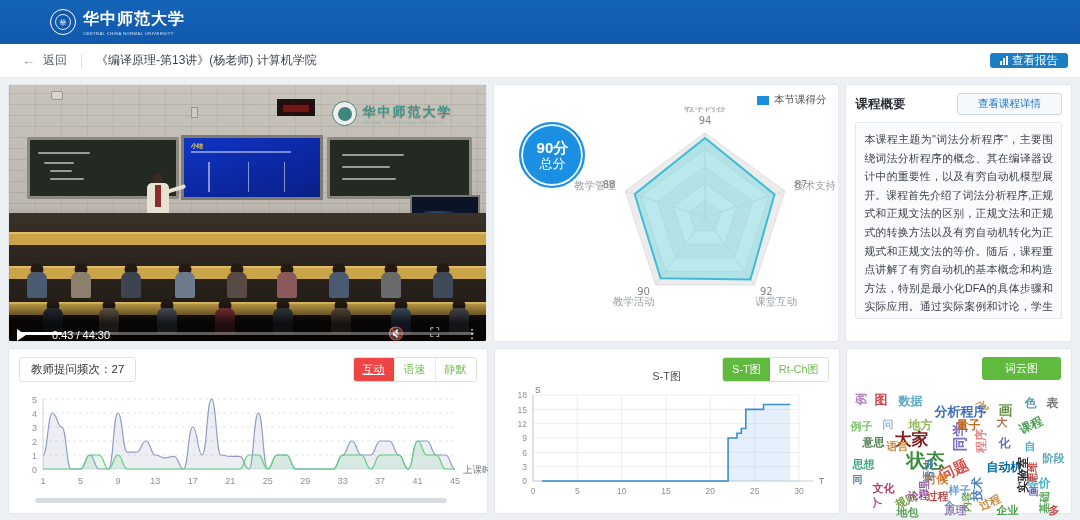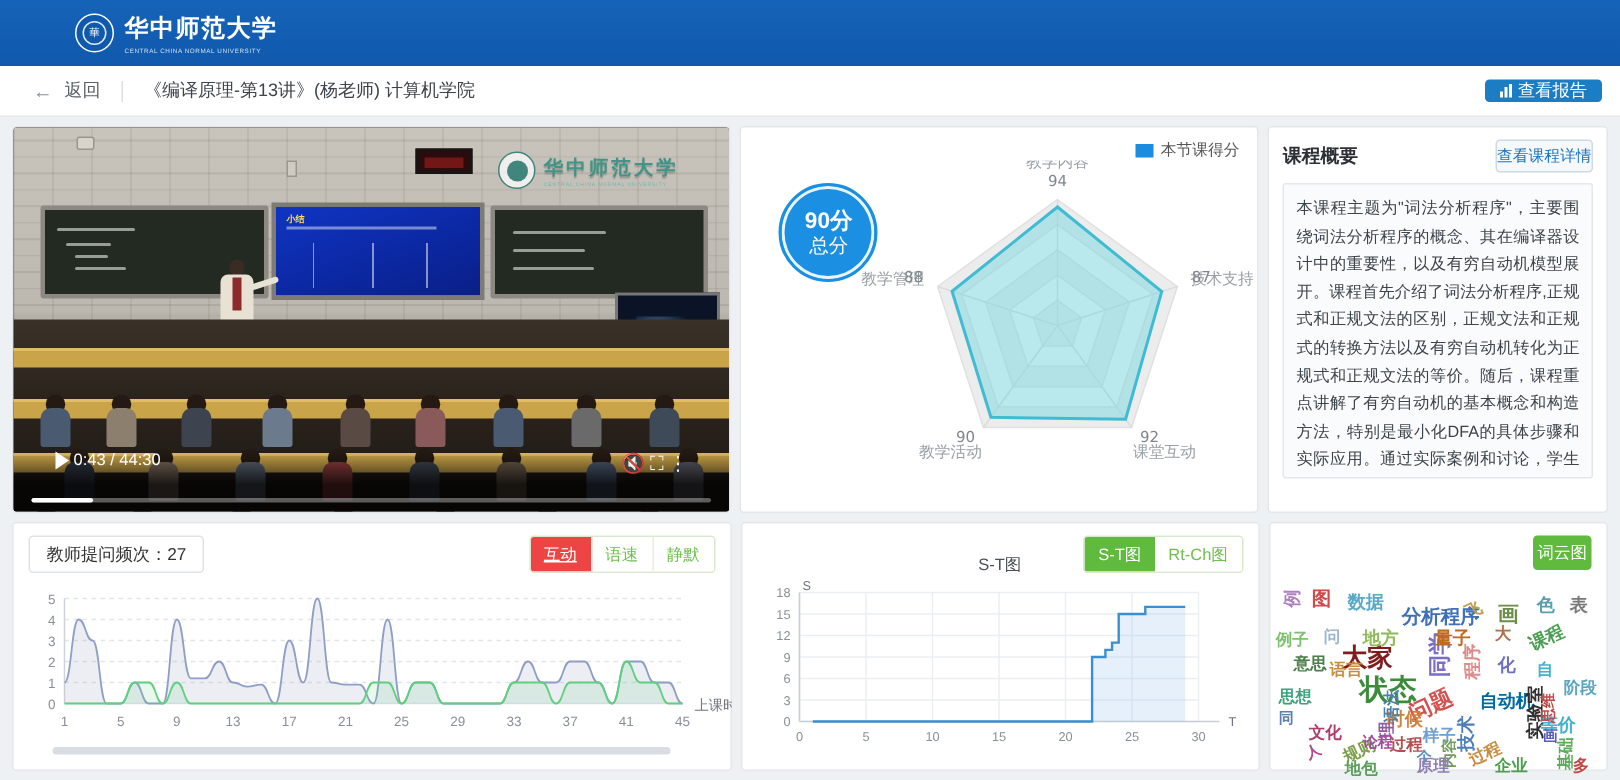--- a/index.html
+++ b/index.html
@@ -110,21 +110,21 @@
   .stud .b{position:absolute;left:0;top:9px;width:20px;height:26px;border-radius:7px 7px 2px 2px;}
   .watermark{position:absolute;right:34px;top:16px;display:flex;align-items:center;gap:5px;opacity:.88;}
   .wm-seal{width:25px;height:25px;border-radius:50%;background:rgba(255,255,255,.85);
      border:1.5px solid #2f7f76;display:flex;align-items:center;justify-content:center;}
   .wm-seal i{width:14px;height:14px;border-radius:50%;background:#2f7f76;display:block;}
   .wm-cn{color:#2f8f82;font-size:13px;font-weight:bold;letter-spacing:2px;
       font-family:"DejaVu Serif","Liberation Serif",serif;text-shadow:0 1px 1px rgba(0,0,0,.25);}
   .wm-en{color:#67b5ab;font-size:3.4px;letter-spacing:.6px;display:block;}
   .vcontrols{position:absolute;left:0;right:0;bottom:0;height:40px;
      background:linear-gradient(180deg,rgba(0,0,0,0) 0%,rgba(0,0,0,.78) 55%);
-     display:flex;align-items:flex-start;padding:0 28px;gap:3px;}
+     display:flex;align-items:flex-end;padding:0 8px;gap:26px;}
   .play-ico{width:0;height:0;border-left:9px solid #fff;border-top:6px solid transparent;border-bottom:6px solid transparent;cursor:pointer;}
   .vtime{color:#fff;font-size:11px;}
   .vspacer{flex:1;}
   .vicon{color:#fff;font-size:13px;cursor:pointer;opacity:.92;}
   .progress{position:absolute;left:12px;right:12px;bottom:6px;height:3px;background:rgba(255,255,255,.35);border-radius:2px;}
   .progress i{display:block;height:100%;width:9%;background:#fff;border-radius:2px;}
 
   
   .radar-legend{position:absolute;right:12px;top:8px;display:flex;align-items:center;gap:5px;font-size:10.5px;color:#555;text-align:right;}
   .radar-legend .sw{width:12px;height:9px;background:#1b8de0;display:block;}
@@ -132,21 +132,21 @@
      background:#1b90e2;border:2.5px solid #1b90e2;display:flex;flex-direction:column;
      align-items:center;justify-content:center;box-shadow:inset 0 0 0 2px rgba(255,255,255,.9);}
   .score-badge .s1{color:#fff;font-size:15px;font-weight:bold;line-height:16px;}
   .score-badge .s2{color:#fff;font-size:13px;line-height:15px;}
   .radar-svg{position:absolute;left:80px;top:22px;}
 
   
   .sum-head{display:flex;align-items:center;margin-bottom:7px;}
   .sum-title{font-size:12.5px;font-weight:bold;color:#2c3138;}
   .sum-detail-btn{margin-left:auto;border:1px solid #cfd9e4;background:#f6f9fc;color:#1a74c0;
-     font-size:10.5px;padding:3px 0;border-radius:3px;cursor:pointer;}
+     font-size:10.5px;padding:3px 20px;border-radius:3px;cursor:pointer;}
   .sum-body{border:1px solid #e4e8ed;border-radius:2px;background:#fafbfc;
      height:197px;overflow:hidden;padding:7px 8px;}
   .sum-text{font-size:10.8px;line-height:18.6px;color:#3d444c;text-align:justify;}
 
   
   .int-top{display:flex;align-items:center;padding:8px 10px 0 10px;gap:10px;}
   .stat-box{border:1px solid #dfe3e8;border-radius:3px;background:#fff;
      font-size:11.5px;color:#333;padding:4px 11px;}
   .seg{margin-left:auto;display:flex;border:1px solid #d7e8cf;border-radius:3px;overflow:hidden;}
   .seg div{font-size:11px;padding:4px 9px;color:#6fbf4e;background:#fff;cursor:pointer;border-right:1px solid #e3f0dc;}
@@ -157,21 +157,21 @@
 
   
   .st-seg{position:absolute;right:10px;top:8px;display:flex;border:1px solid #d7e8cf;border-radius:3px;overflow:hidden;}
   .st-seg div{font-size:11px;padding:4px 9px;color:#6fbf4e;background:#fff;cursor:pointer;}
   .st-seg div.on{background:#5fba3d;color:#fff;}
   .st-title{position:absolute;left:0;right:0;top:20px;text-align:center;font-size:11px;color:#4a5058;}
   .st-chart{position:absolute;left:4px;top:34px;}
 
   
   .cloud-btn{position:absolute;right:10px;top:8px;background:#5fba3d;color:#fff;font-size:11px;
-     padding:4px 3px;border-radius:3px;cursor:pointer;}
+     padding:4px 23px;border-radius:3px;cursor:pointer;}
   .cloud-area{position:absolute;left:0;top:30px;width:229px;height:134px;}
   .cloud-area span{position:absolute;white-space:nowrap;font-weight:bold;line-height:1;
      font-family:"DejaVu Sans","Liberation Sans",sans-serif;}
 </style>
 </head>
 <body>
 
 <div class="app-header">
   <div class="logo-wrap">
     <div class="logo-seal">

